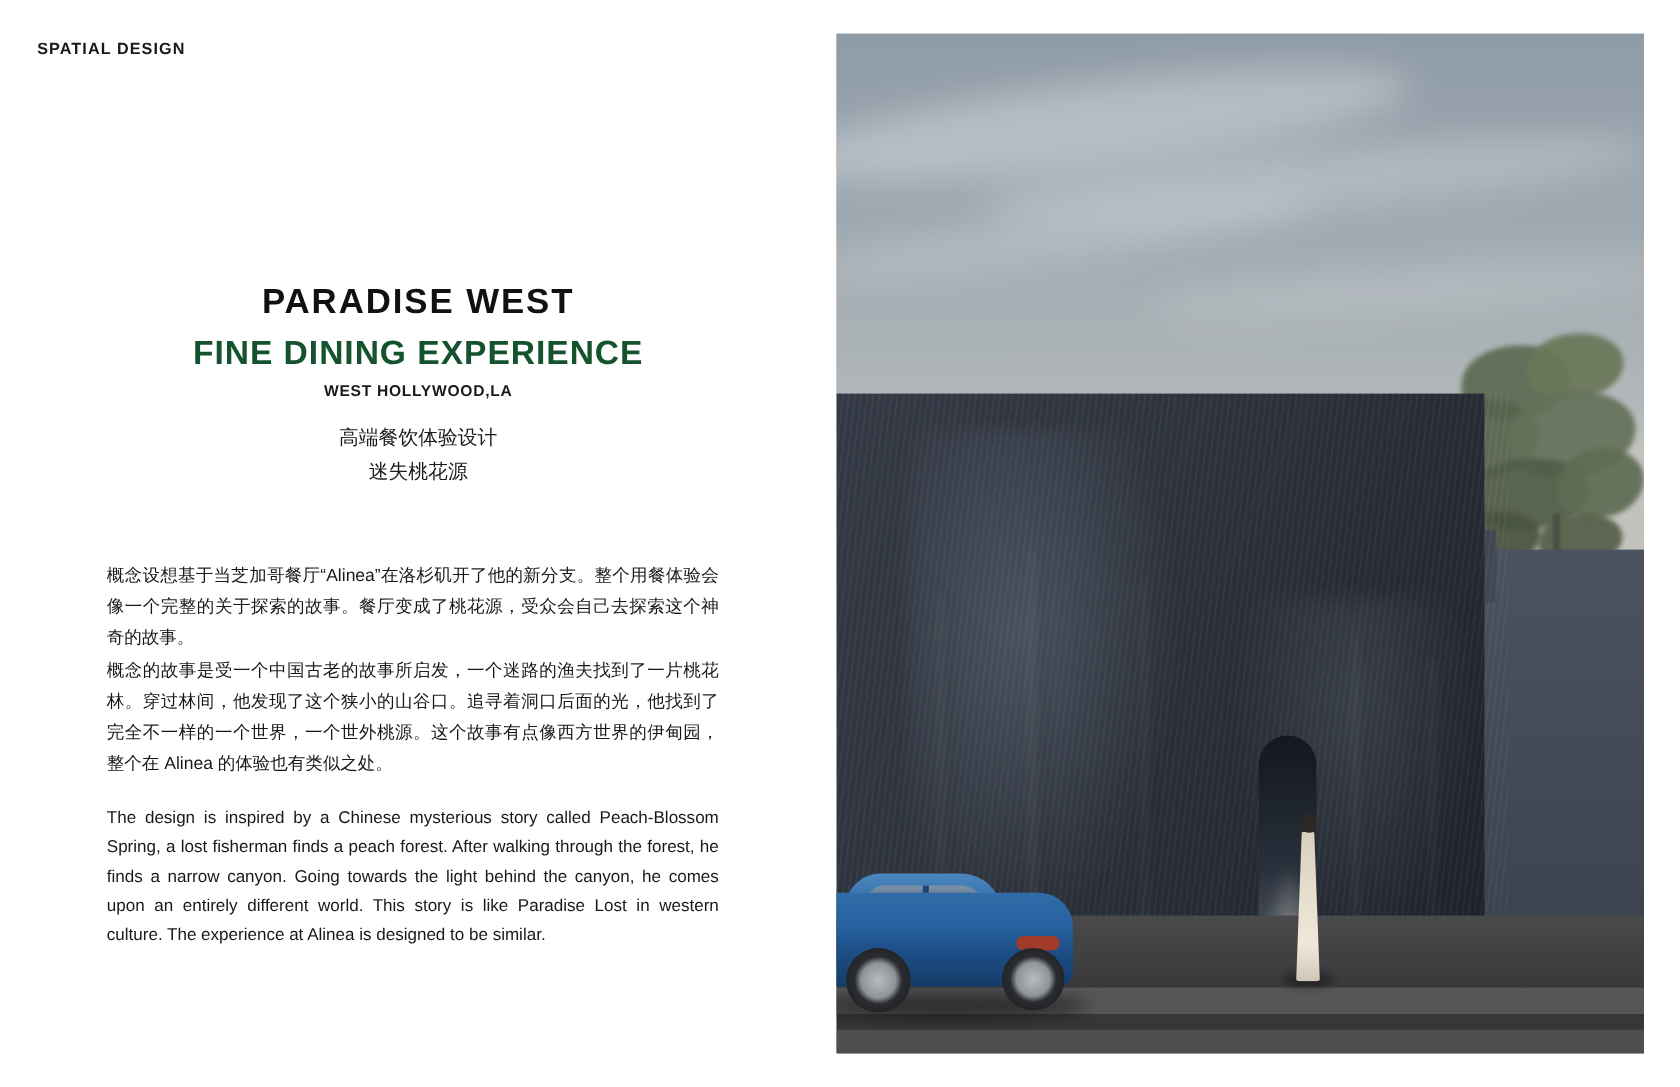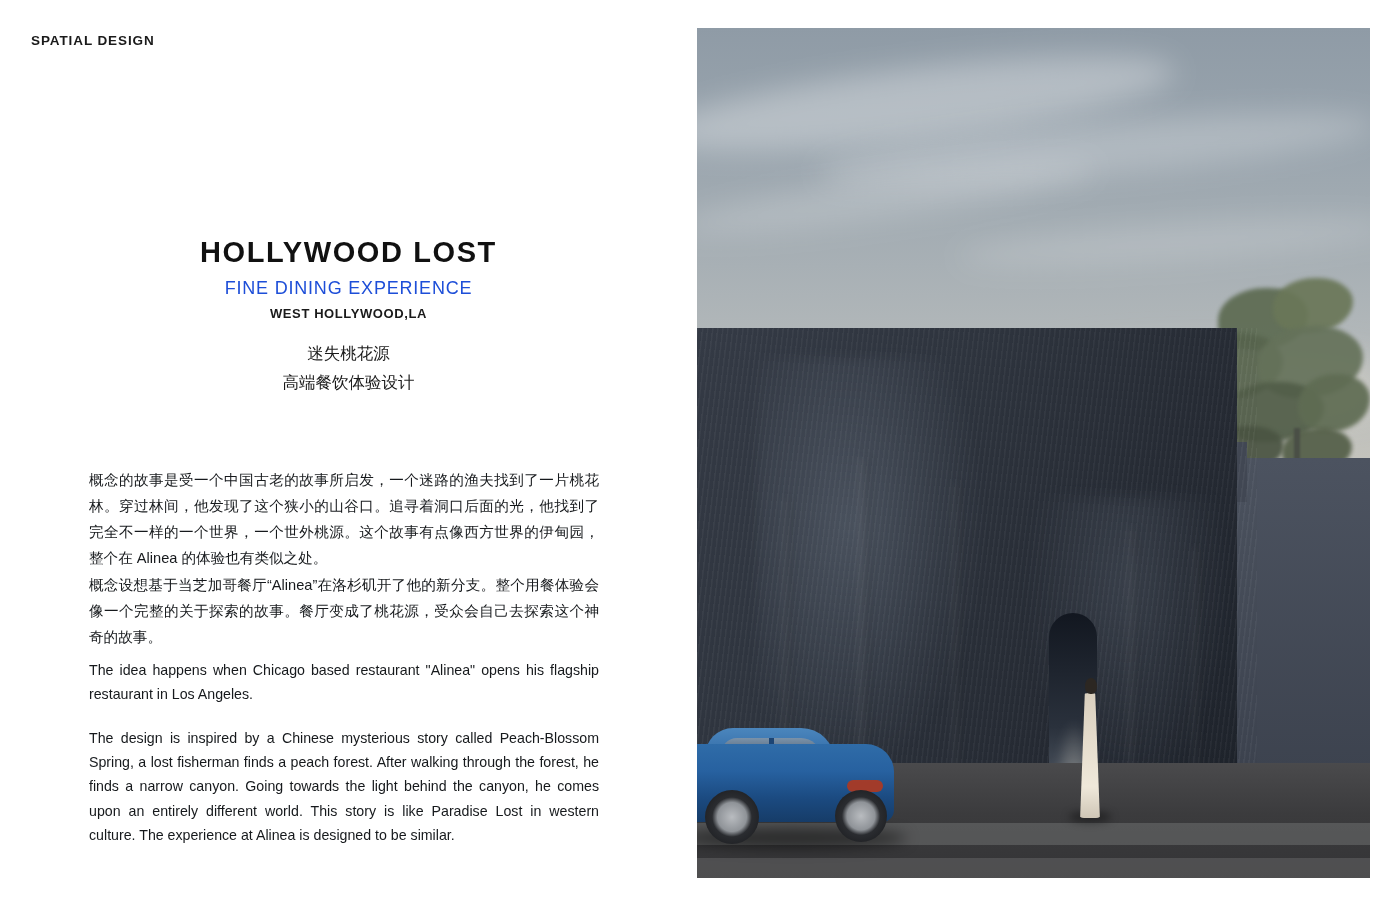--- a/index.html
+++ b/index.html
@@ -45,24 +45,24 @@
   }
   .title-main {
     font-size: 29px;
     font-weight: bold;
     letter-spacing: 1.6px;
     color: #111111;
     line-height: 1.15;
   }
   .title-sub {
     margin-top: 9px;
-    font-size: 18px;
-    font-weight: normal;
+    font-size: 28px;
+    font-weight: bold;
     letter-spacing: 0.8px;
-    color: #1d4ed8;
+    color: #14532d;
     line-height: 1.15;
   }
   .title-loc {
     margin-top: 7px;
     font-size: 13px;
     letter-spacing: 0.6px;
     color: #1a1a1a;
     font-weight: bold;
   }
   .title-cn {
@@ -380,33 +380,32 @@
 </head>
 <body>
 
 <div class="page">
 
   <div class="left-col">
 
     <div class="brand-tag">SPATIAL DESIGN</div>
 
     <div class="title-block">
-      <div class="title-main">HOLLYWOOD LOST</div>
+      <div class="title-main">PARADISE WEST</div>
       <div class="title-sub">FINE DINING EXPERIENCE</div>
       <div class="title-loc">WEST HOLLYWOOD,LA</div>
       <div class="title-cn">
+        <div>高端餐饮体验设计</div>
         <div>迷失桃花源</div>
-        <div>高端餐饮体验设计</div>
       </div>
     </div>
 
     <div class="body-block">
+      <p class="para-cn">概念设想基于当芝加哥餐厅“Alinea”在洛杉矶开了他的新分支。整个用餐体验会像一个完整的关于探索的故事。餐厅变成了桃花源，受众会自己去探索这个神奇的故事。</p>
       <p class="para-cn">概念的故事是受一个中国古老的故事所启发，一个迷路的渔夫找到了一片桃花林。穿过林间，他发现了这个狭小的山谷口。追寻着洞口后面的光，他找到了完全不一样的一个世界，一个世外桃源。这个故事有点像西方世界的伊甸园，整个在 Alinea 的体验也有类似之处。</p>
-      <p class="para-cn">概念设想基于当芝加哥餐厅“Alinea”在洛杉矶开了他的新分支。整个用餐体验会像一个完整的关于探索的故事。餐厅变成了桃花源，受众会自己去探索这个神奇的故事。</p>
-      <p class="para-en first">The idea happens when Chicago based restaurant "Alinea" opens his flagship restaurant in Los Angeles.</p>
       <p class="para-en">The design is inspired by a Chinese mysterious story called Peach-Blossom Spring, a lost fisherman finds a peach forest.  After walking through the forest, he finds a narrow canyon.  Going towards the light behind the canyon, he comes upon an entirely different world.  This story is like Paradise Lost in western culture. The experience at  Alinea is designed to be similar.</p>
     </div>
 
   </div>
 
   <div class="render">
 
     <div class="sky"></div>
     <div class="cloud c1"></div>
     <div class="cloud c2"></div>

